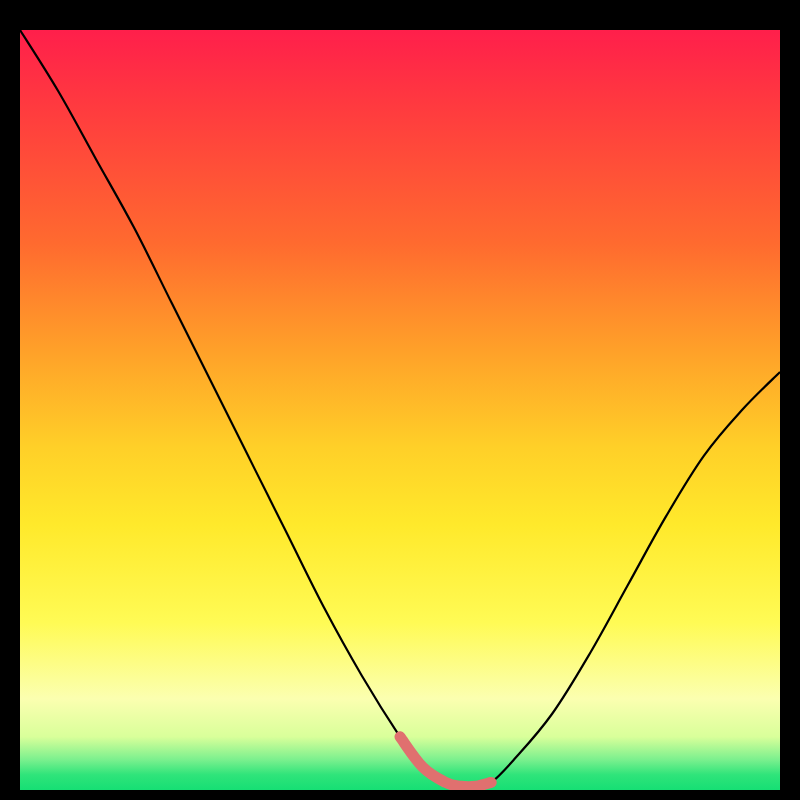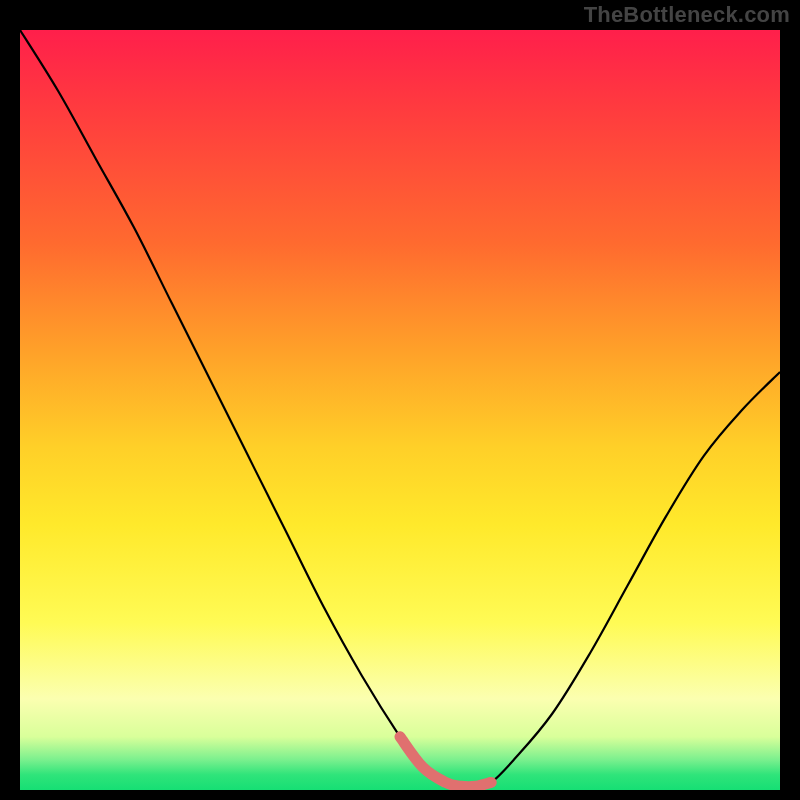--- a/index.html
+++ b/index.html
@@ -65,21 +65,20 @@
     stroke-width: 11;
     fill: none;
     stroke-linecap: round;
     stroke-linejoin: round;
   }
 </style>
 </head>
 <body>
 
 <div class="frame">
-  <div class="watermark">TheBottleneck.com</div>
 
   <div class="plot">
     <svg class="curves" viewBox="0 0 760 760" preserveAspectRatio="none">
       <path class="curve-black" d="M 0.00 0.00 C 6.84 10.94, 24.32 37.54, 38.00 60.80 C 51.68 84.06, 62.32 104.58, 76.00 129.20 C 89.68 153.82, 100.32 171.61, 114.00 197.60 C 127.68 223.59, 138.32 246.24, 152.00 273.60 C 165.68 300.96, 176.32 322.24, 190.00 349.60 C 203.68 376.96, 214.32 398.24, 228.00 425.60 C 241.68 452.96, 252.32 474.24, 266.00 501.60 C 279.68 528.96, 290.32 551.61, 304.00 577.60 C 317.68 603.59, 328.32 622.74, 342.00 646.00 C 355.68 669.26, 369.06 690.38, 380.00 706.80 C 390.94 723.22, 394.59 728.99, 402.80 737.20 C 411.01 745.41, 418.76 748.98, 425.60 752.40 C 432.44 755.82, 435.33 755.52, 440.80 756.20 C 446.27 756.88, 450.53 756.88, 456.00 756.20 C 461.47 755.52, 464.36 757.19, 471.20 752.40 C 478.04 747.61, 483.06 741.91, 494.00 729.60 C 504.94 717.29, 518.32 703.15, 532.00 684.00 C 545.68 664.85, 556.32 646.46, 570.00 623.20 C 583.68 599.94, 594.32 579.42, 608.00 554.80 C 621.68 530.18, 632.32 509.66, 646.00 486.40 C 659.68 463.14, 670.32 444.75, 684.00 425.60 C 697.68 406.45, 708.32 395.05, 722.00 380.00 C 735.68 364.95, 753.16 348.84, 760.00 342.00"></path>
       <path class="curve-red" d="M 380.00 706.80 C 384.10 712.27, 394.59 728.99, 402.80 737.20 C 411.01 745.41, 418.76 748.98, 425.60 752.40 C 432.44 755.82, 435.33 755.52, 440.80 756.20 C 446.27 756.88, 450.53 756.88, 456.00 756.20 C 461.47 755.52, 468.46 753.08, 471.20 752.40"></path>
     </svg>
   </div>
 </div>
 
 </body></html>

